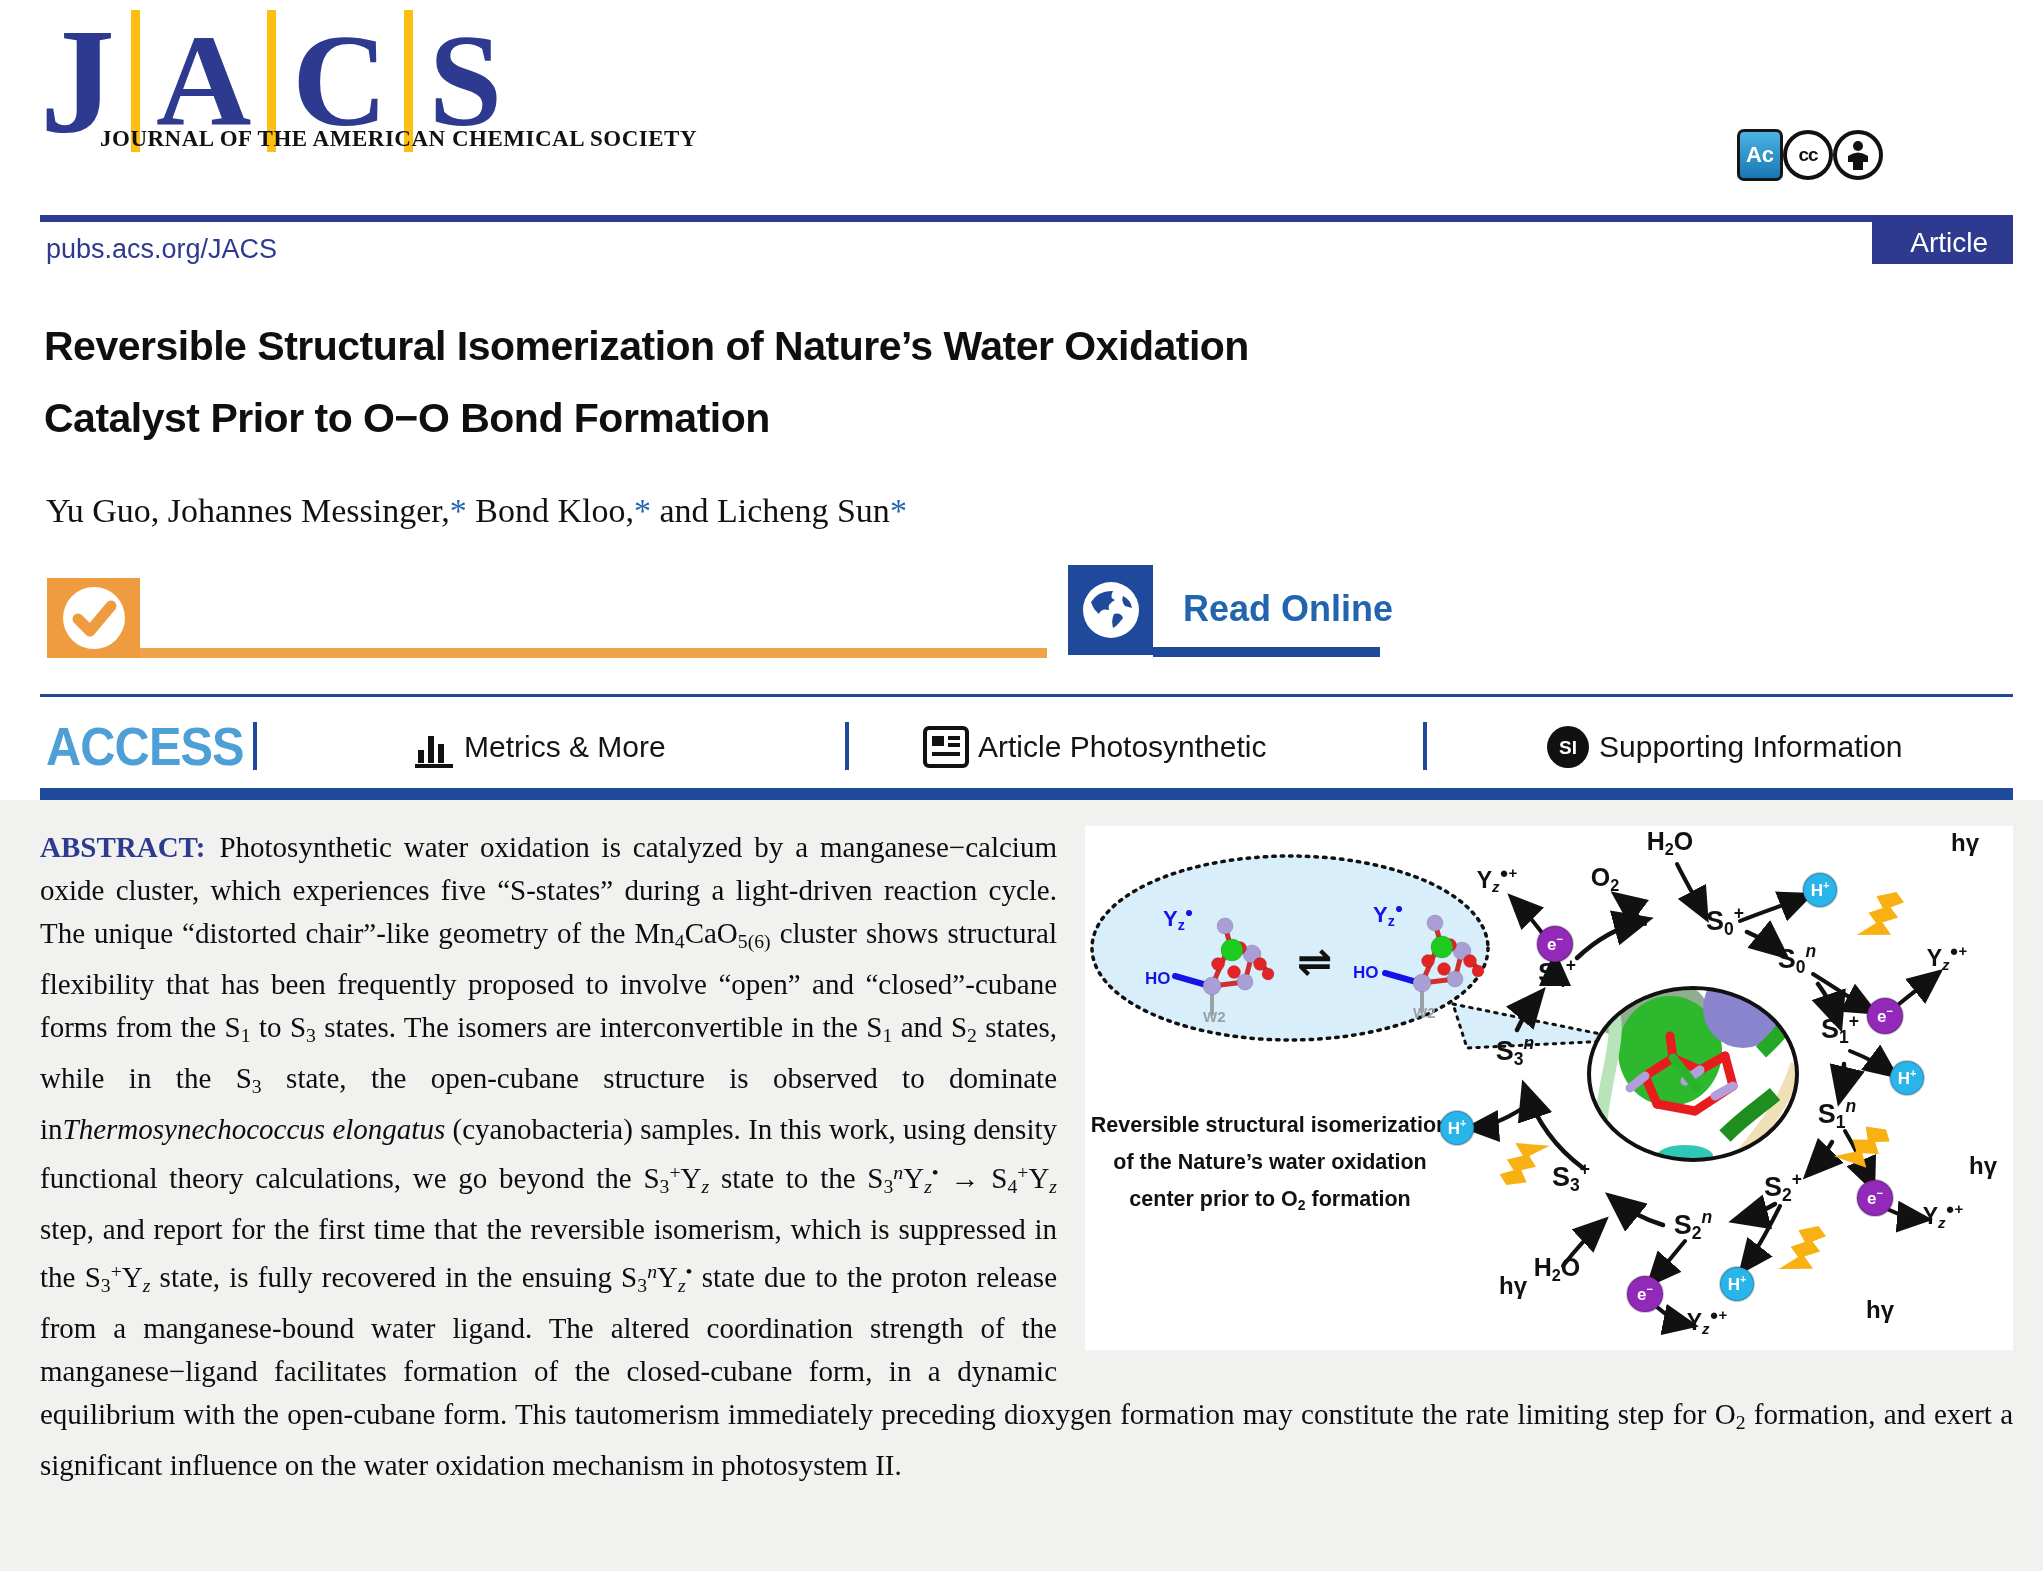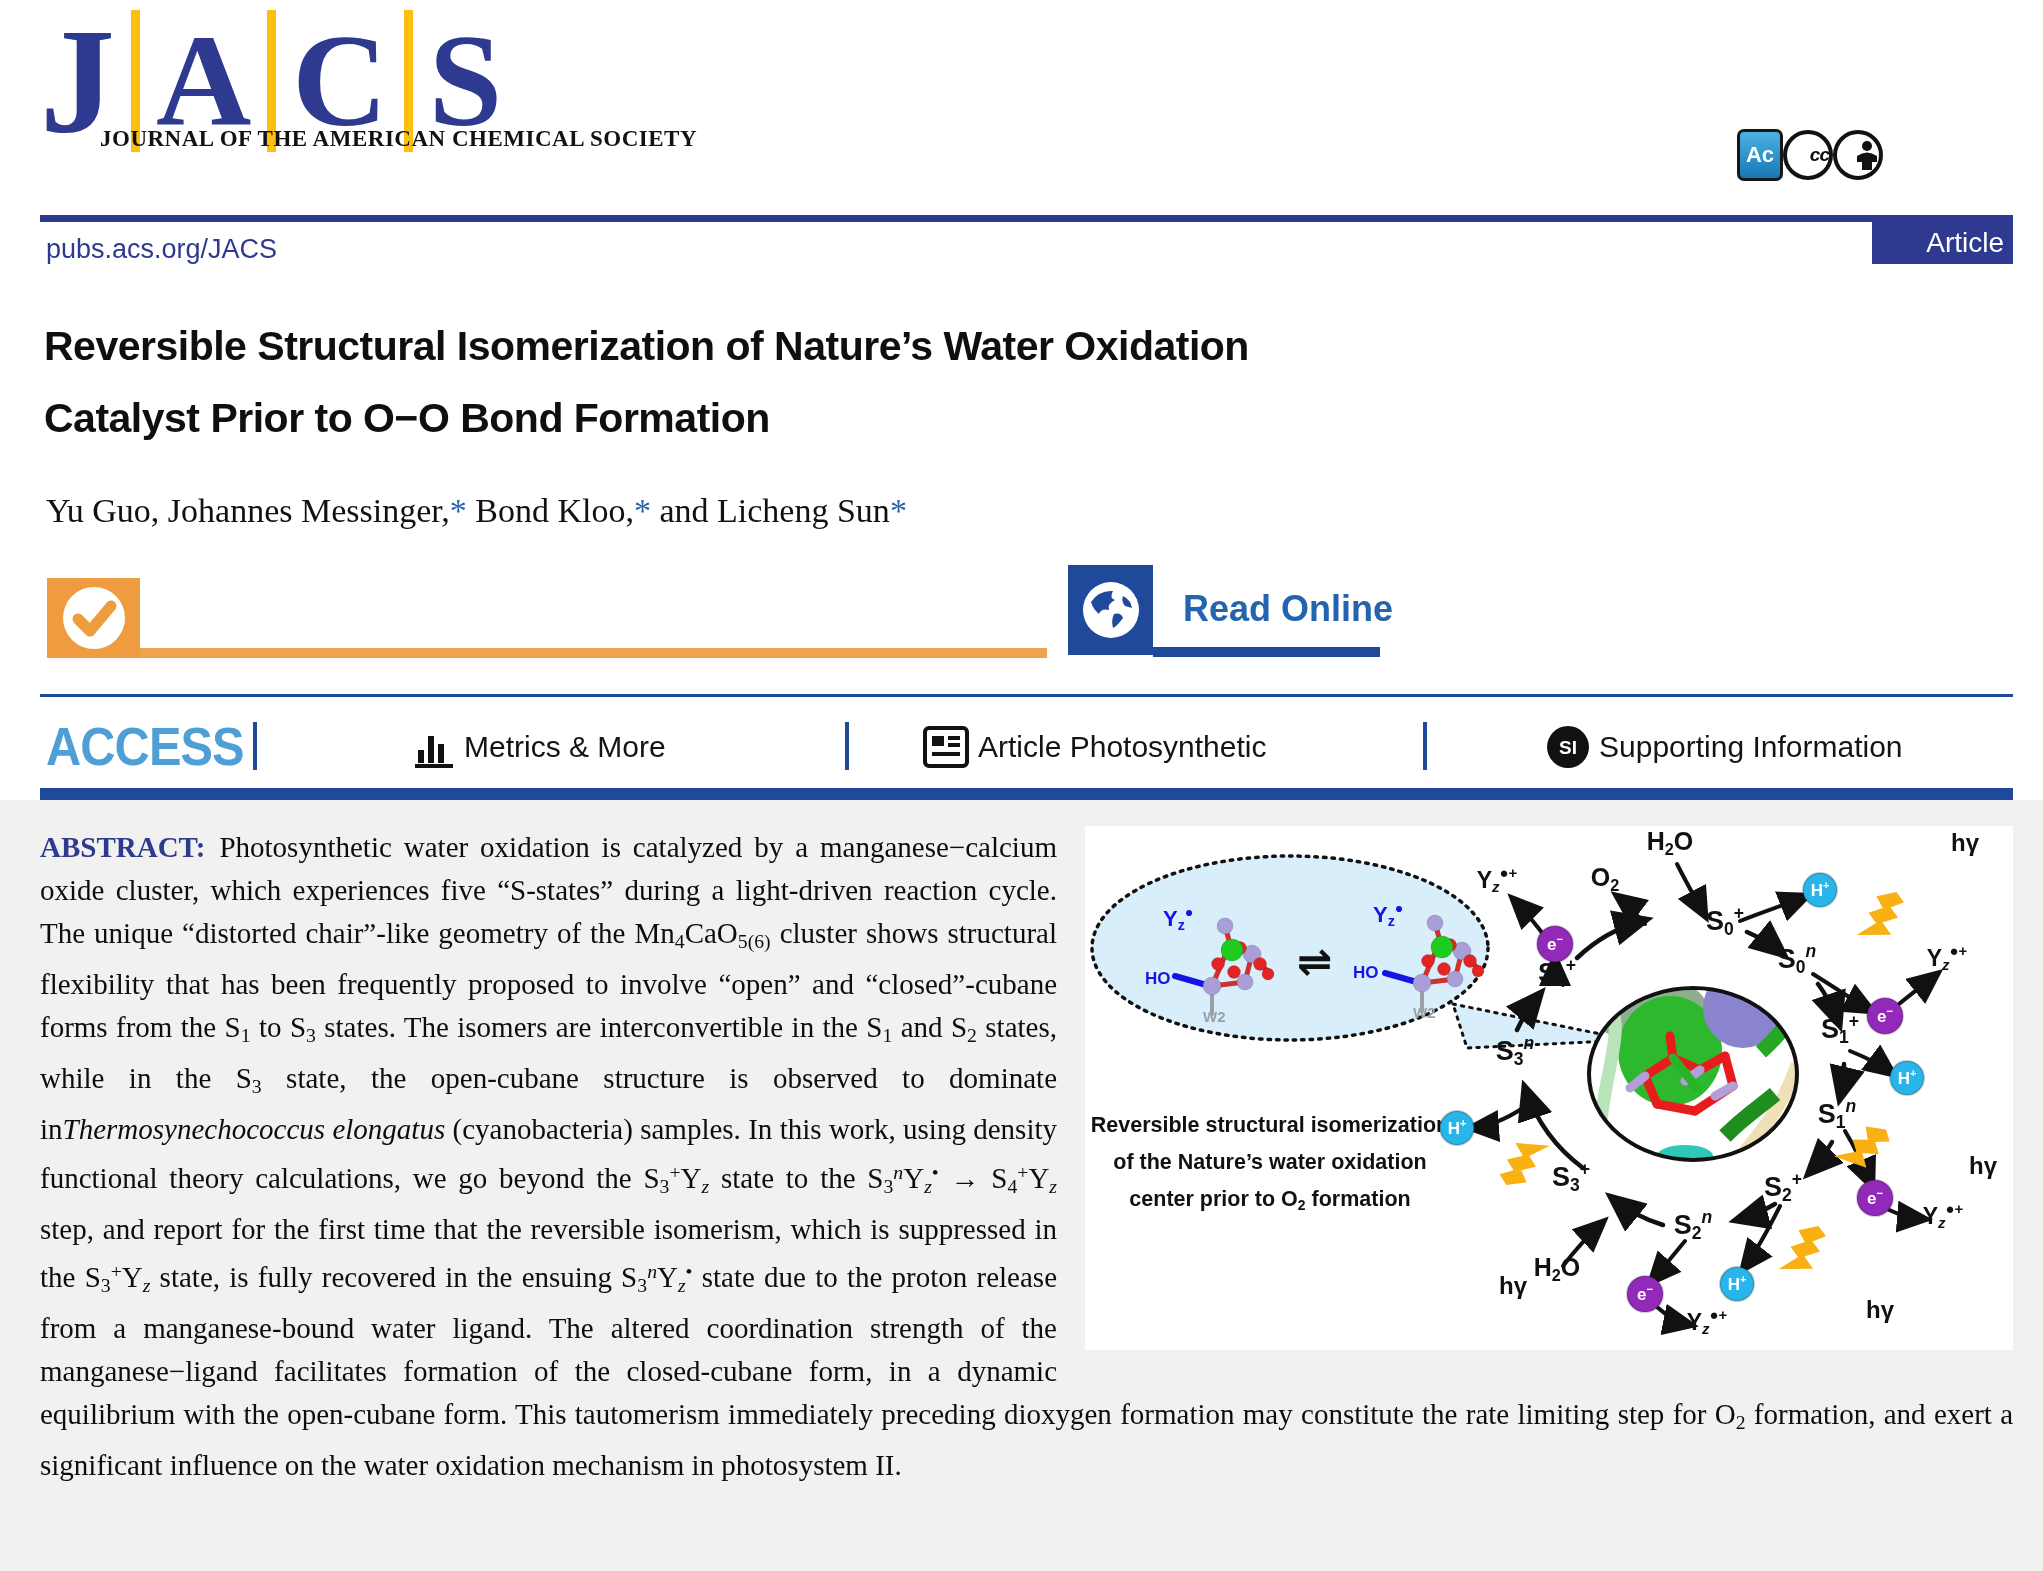--- a/index.html
+++ b/index.html
@@ -13,26 +13,26 @@
                font-size:132px;line-height:150px;}
   .jacs-letter.j{font-size:150px;line-height:150px;}
   .gold-bar{width:9px;height:142px;background:#fdc010;margin:4px 16px 0 16px;}
   #logo-subtitle{left:100px;top:126px;font-family:"Liberation Serif",serif;font-weight:bold;
                  font-size:23px;color:#121212;letter-spacing:0.5px;}
   #hdr-icons{right:160px;top:129px;display:flex;align-items:center;}
   .ac-chip{width:40px;height:46px;border:3px solid #161616;border-radius:7px;
            background:linear-gradient(180deg,#4cb1e0 0%,#1878b6 100%);
            color:#ffffff;font-weight:bold;font-size:22px;display:flex;align-items:center;justify-content:center;}
   .round-icon{width:42px;height:42px;border:4px solid #111;border-radius:50%;
-              display:flex;align-items:center;justify-content:flex-end;background:#fff;font-style:italic;}
+              display:flex;align-items:center;justify-content:center;background:#fff;}
   .cc-text{font-weight:bold;font-size:19px;color:#111;letter-spacing:-1px;}
   #hdr-rule{left:40px;top:215px;width:1973px;height:7px;background:#2d3a8f;}
   #site-url{left:46px;top:234px;font-size:27px;color:#2d3a8f;}
   #article-badge{right:30px;top:222px;width:141px;height:42px;background:#2d3a8f;color:#fff;
-                 font-size:28px;display:flex;align-items:center;justify-content:flex-end;padding-right:9px;box-sizing:border-box;}
+                 font-size:28px;display:flex;align-items:center;justify-content:flex-end;padding-right:25px;box-sizing:border-box;}
 
   
   #title{left:44px;top:310px;width:1900px;font-size:41px;font-weight:bold;color:#0f0f0f;
          line-height:72px;letter-spacing:-0.5px;}
   #authors{left:46px;top:492px;width:1900px;font-family:"Liberation Serif",serif;
            font-size:34px;color:#111;}
   .star{color:#2264ae;}
 
   
   #cite-box{left:47px;top:578px;width:93px;height:80px;background:#ee9c3f;display:flex;align-items:center;justify-content:center;}

